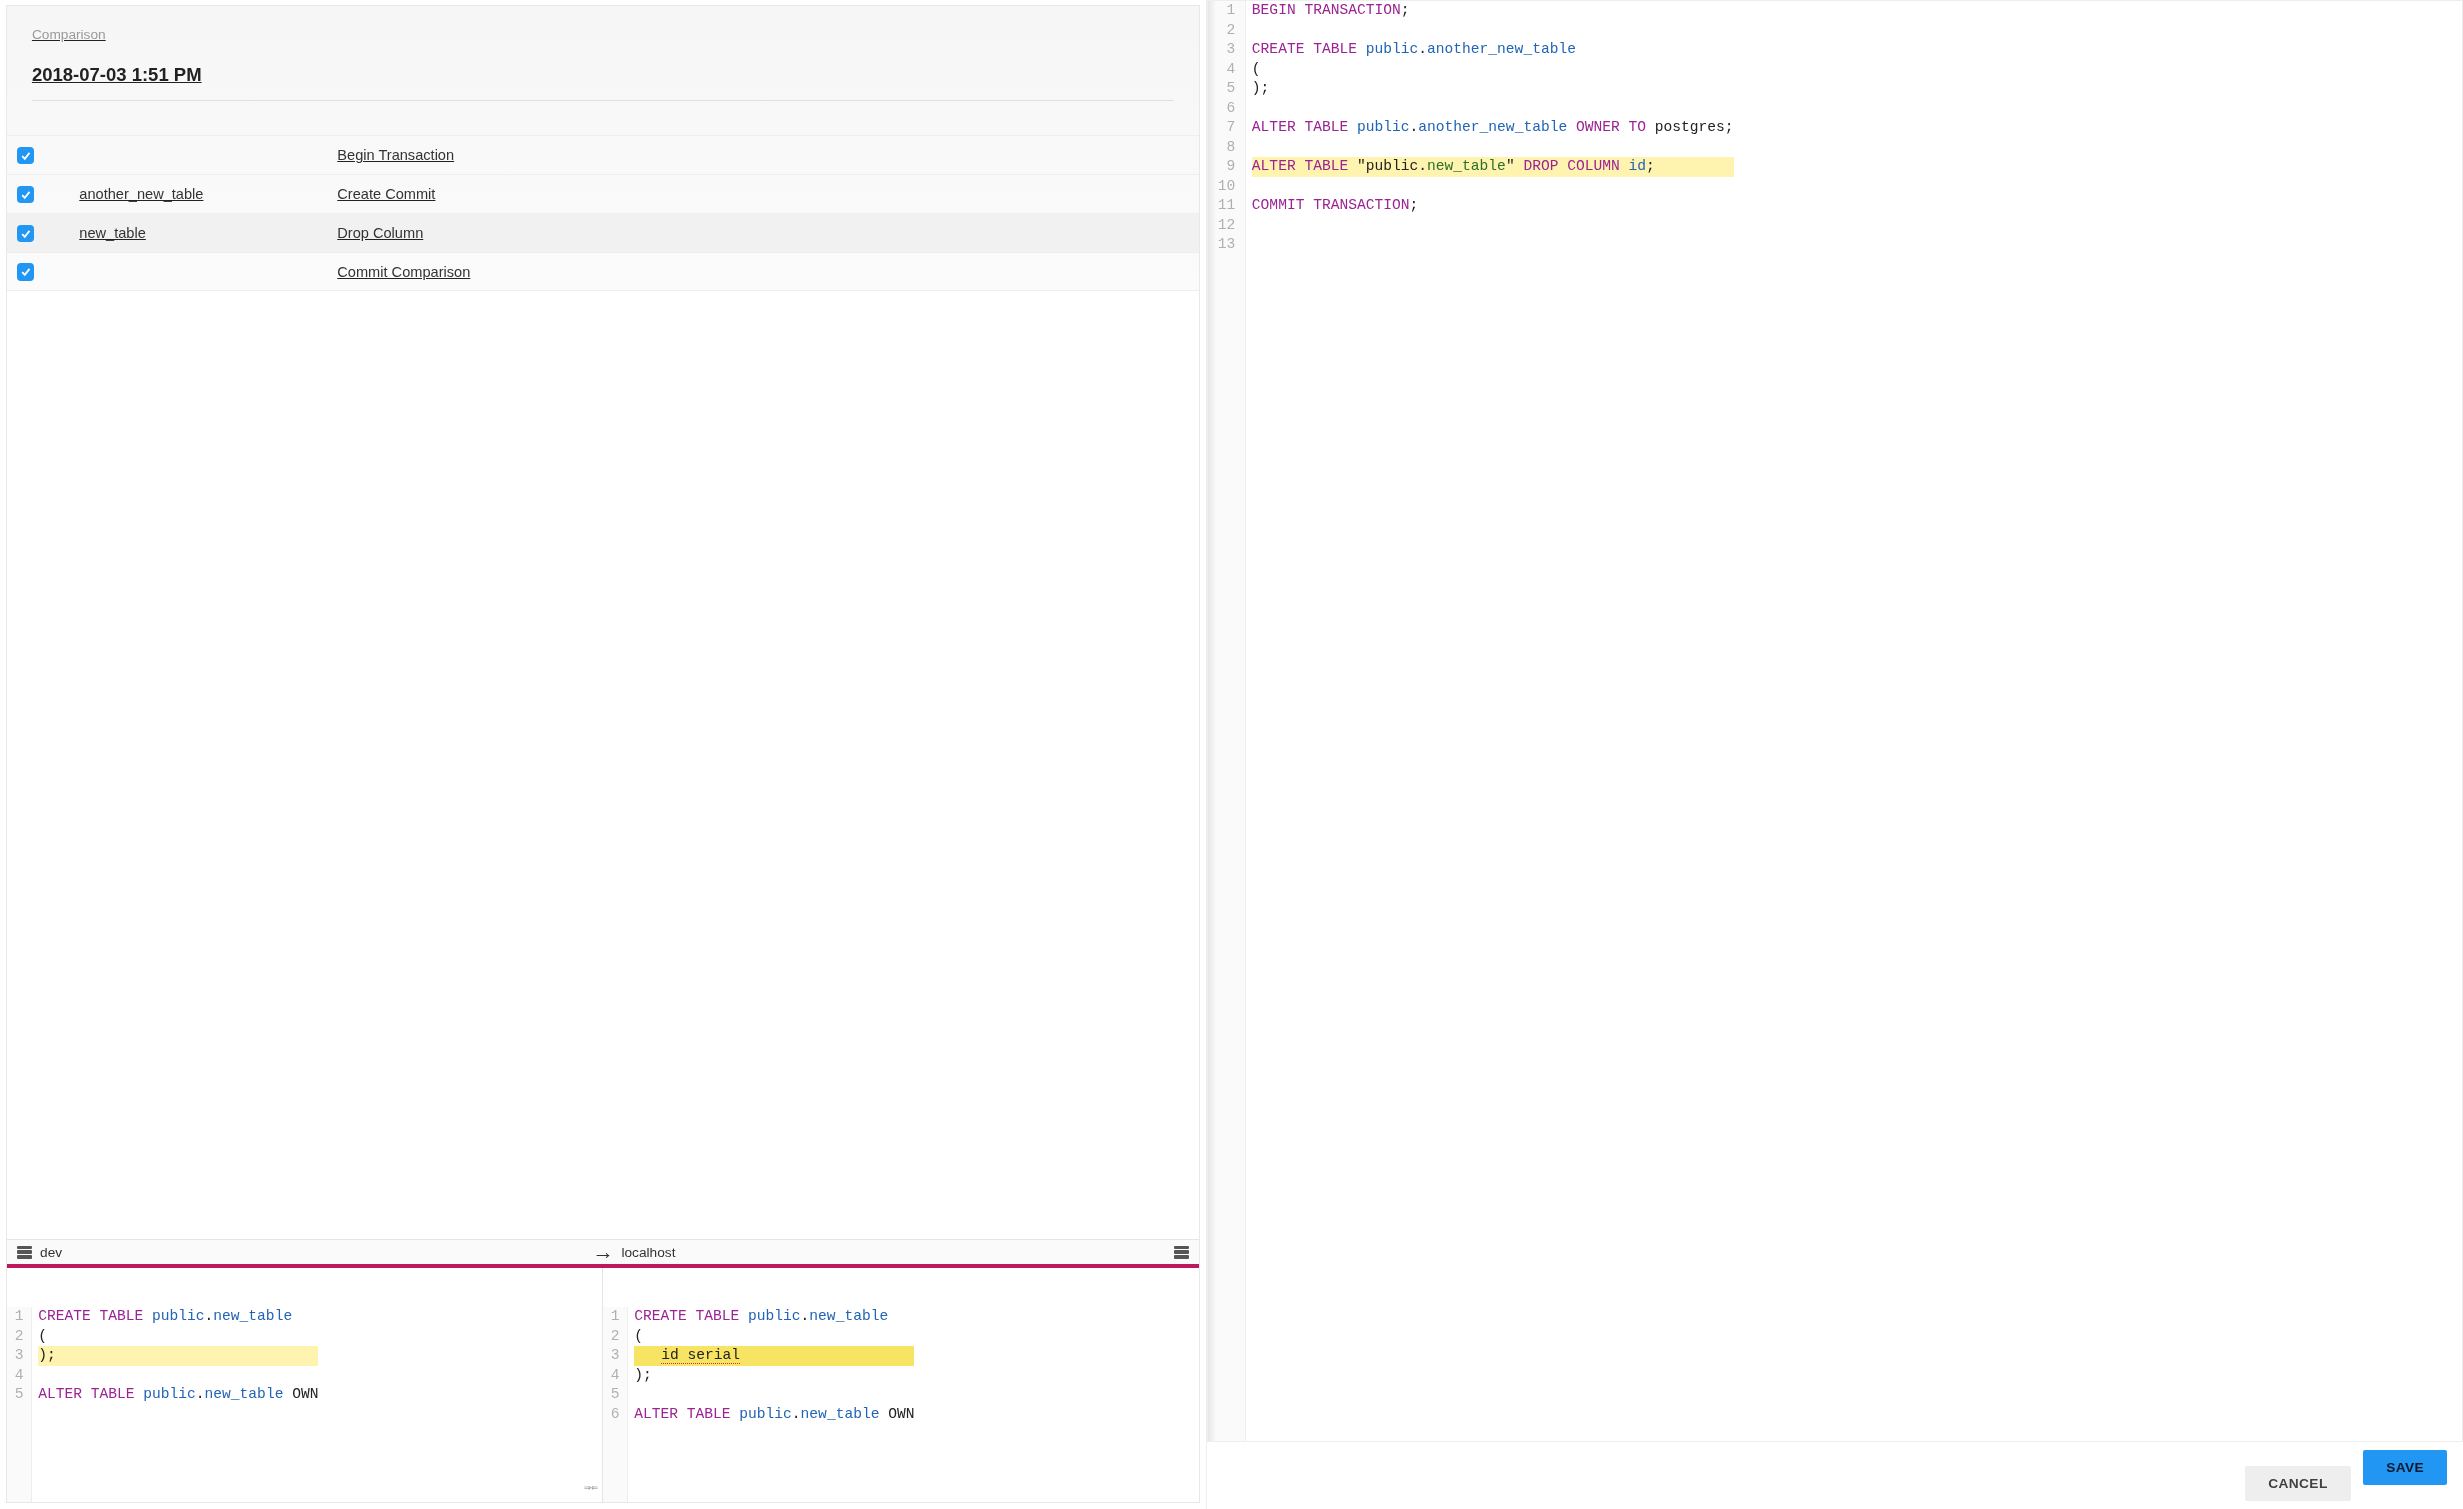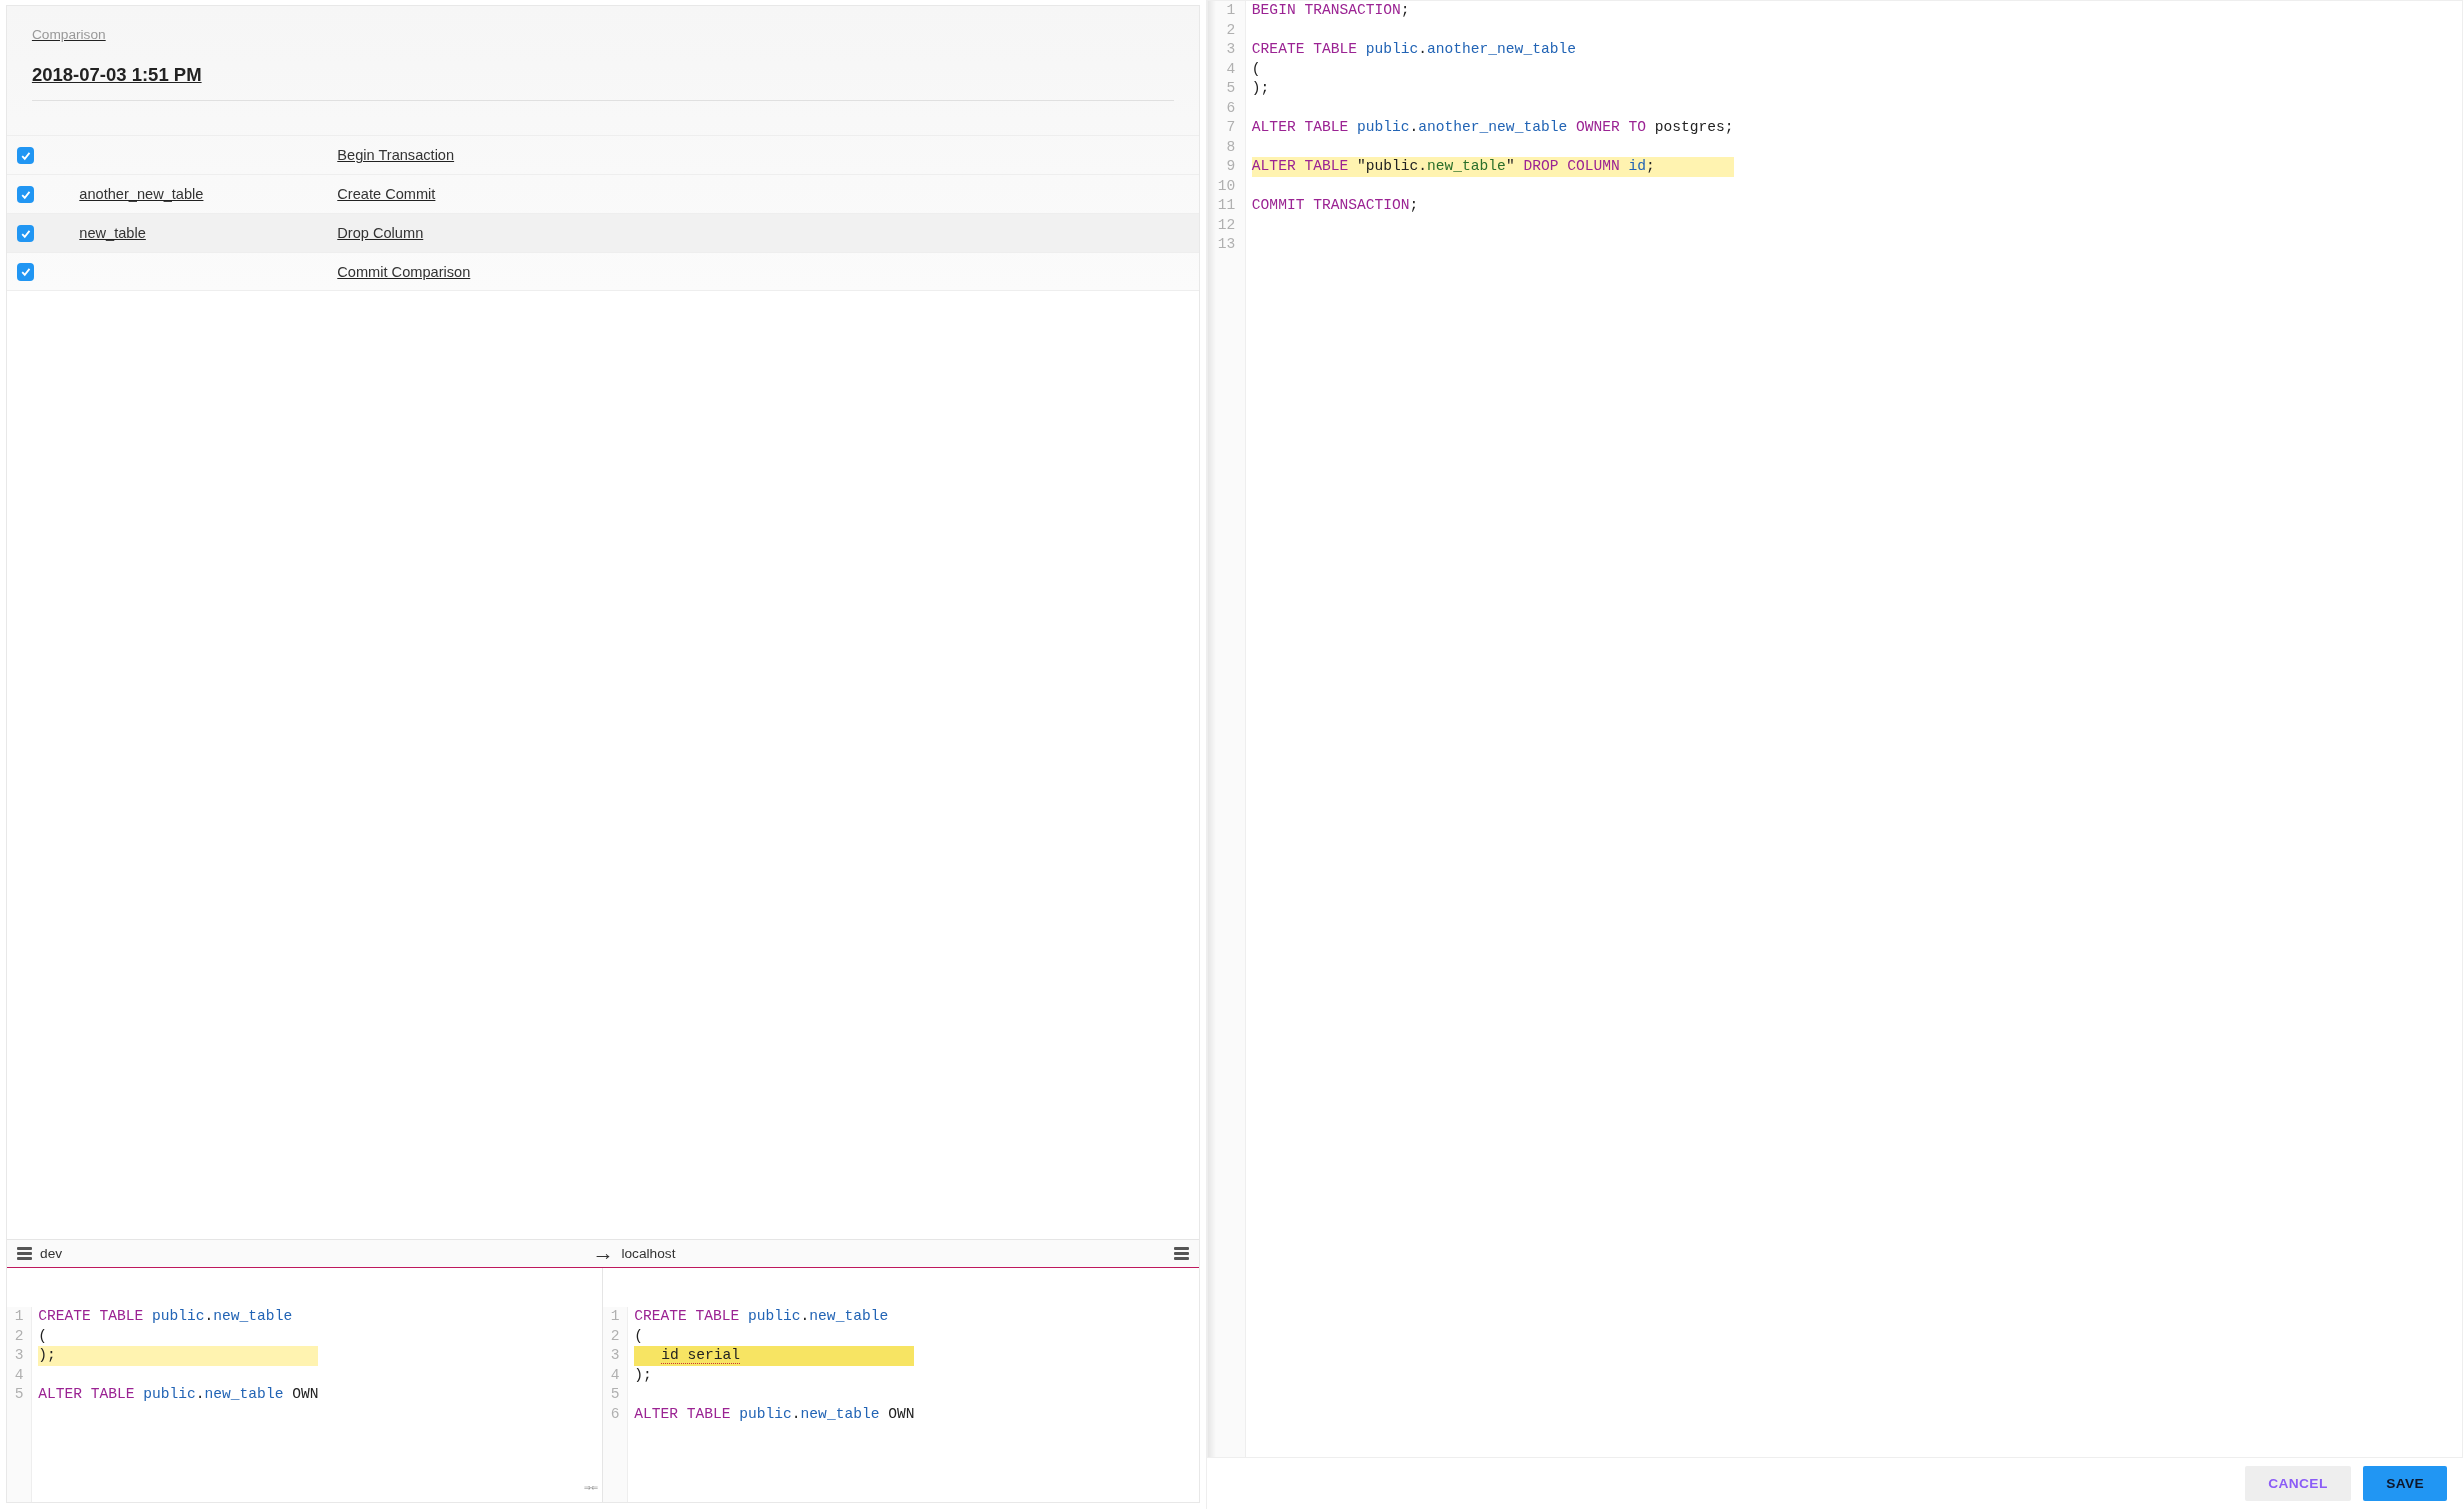--- a/index.html
+++ b/index.html
@@ -30,21 +30,21 @@
     display:inline-flex; align-items:center; justify-content:center; color:#fff; font-size:11.7px;
     margin-right:45px; flex-shrink:0;
   }
   .chk svg { width:11.7px; height:11.7px; stroke:#fff; stroke-width:2.5; fill:none;}
   .op-name { width: 258px; flex-shrink:0; font-size:14.6px; color:#333;}
   .op-action { font-size:14.6px; color:#333;}
 
   .left-lower { flex: 1 1 auto; display:flex; flex-direction:column; margin:0 5.9px 5.9px 5.9px; border:1px solid #e8e8e8; border-top:none; min-height:0;}
   .spacer-fill { flex:1;}
 
-  .conn-bar { display:flex; align-items:center; height:29px; border-top:1px solid #e5e5e5; border-bottom:1px solid #be185d; background:#fafafa; padding: 0 9.8px; gap:7.8px;}
+  .conn-bar { display:flex; align-items:center; height:29px; border-top:1px solid #e5e5e5; border-bottom:4px solid #be185d; background:#fafafa; padding: 0 9.8px; gap:7.8px;}
   .conn-bar .half { width:50%; display:flex; align-items:center; gap:7.8px;}
   .conn-bar .half.right { justify-content:space-between;}
   .server-icon { display:inline-flex; flex-direction:column; gap:1.5px;}
   .server-icon span { width:15.6px; height:3.4px; background:#555; border-radius:1px;}
   .arrow-icon { font-size:21.5px; color:#333;}
   .conn-label { font-size:13.7px; color:#333;}
 
   .diff-wrap { display:flex; height:234px; border-top:none;}
   .diff-half { width:50%; position:relative; overflow:hidden;}
   .diff-half.left { border-right:1px solid #e5e5e5;}
@@ -68,21 +68,21 @@
   .right-code-wrap { flex:1 1 auto; display:flex; border:1px solid #eee; margin:0px; overflow:hidden; position:relative;}
   .right-code-wrap .code-area { width:100%;}
   .right-code-wrap .linenos { padding:0 9.8px; font-size:14.6px;}
   .right-code-wrap .codetext { padding-left:5.9px;}
   .right-code-wrap .hl-row { background:#fff3b0;}
 
   .sql-scroll-edge { position:absolute; left:0; top:0; bottom:0; width:7.8px; background:linear-gradient(90deg, #e6e6e6, transparent); pointer-events:none;}
 
   .button-bar { display:flex; justify-content:flex-end; gap:11.7px; padding:7.8px 15.6px;}
   .btn { height:35px; padding:0 23.4px; border:none; border-radius:2px; font-size:13.7px; font-weight:600; letter-spacing:0.4px; cursor:pointer;}
-  .btn.cancel { background:#eeeeee; color:#8b5cf6;}
+  .btn.cancel { background:#eeeeee; color:#404040;margin-top:16px;}
   .btn.save { background:#2196f3; color:#0f172a;}
 
   .mini-arrows { position:absolute; bottom:3.9px; right:3.9px; color:#888; font-size:11.7px;}
 </style>
 </head>
 <body>
 
 <div class="app">
 
   <div class="left-panel">

